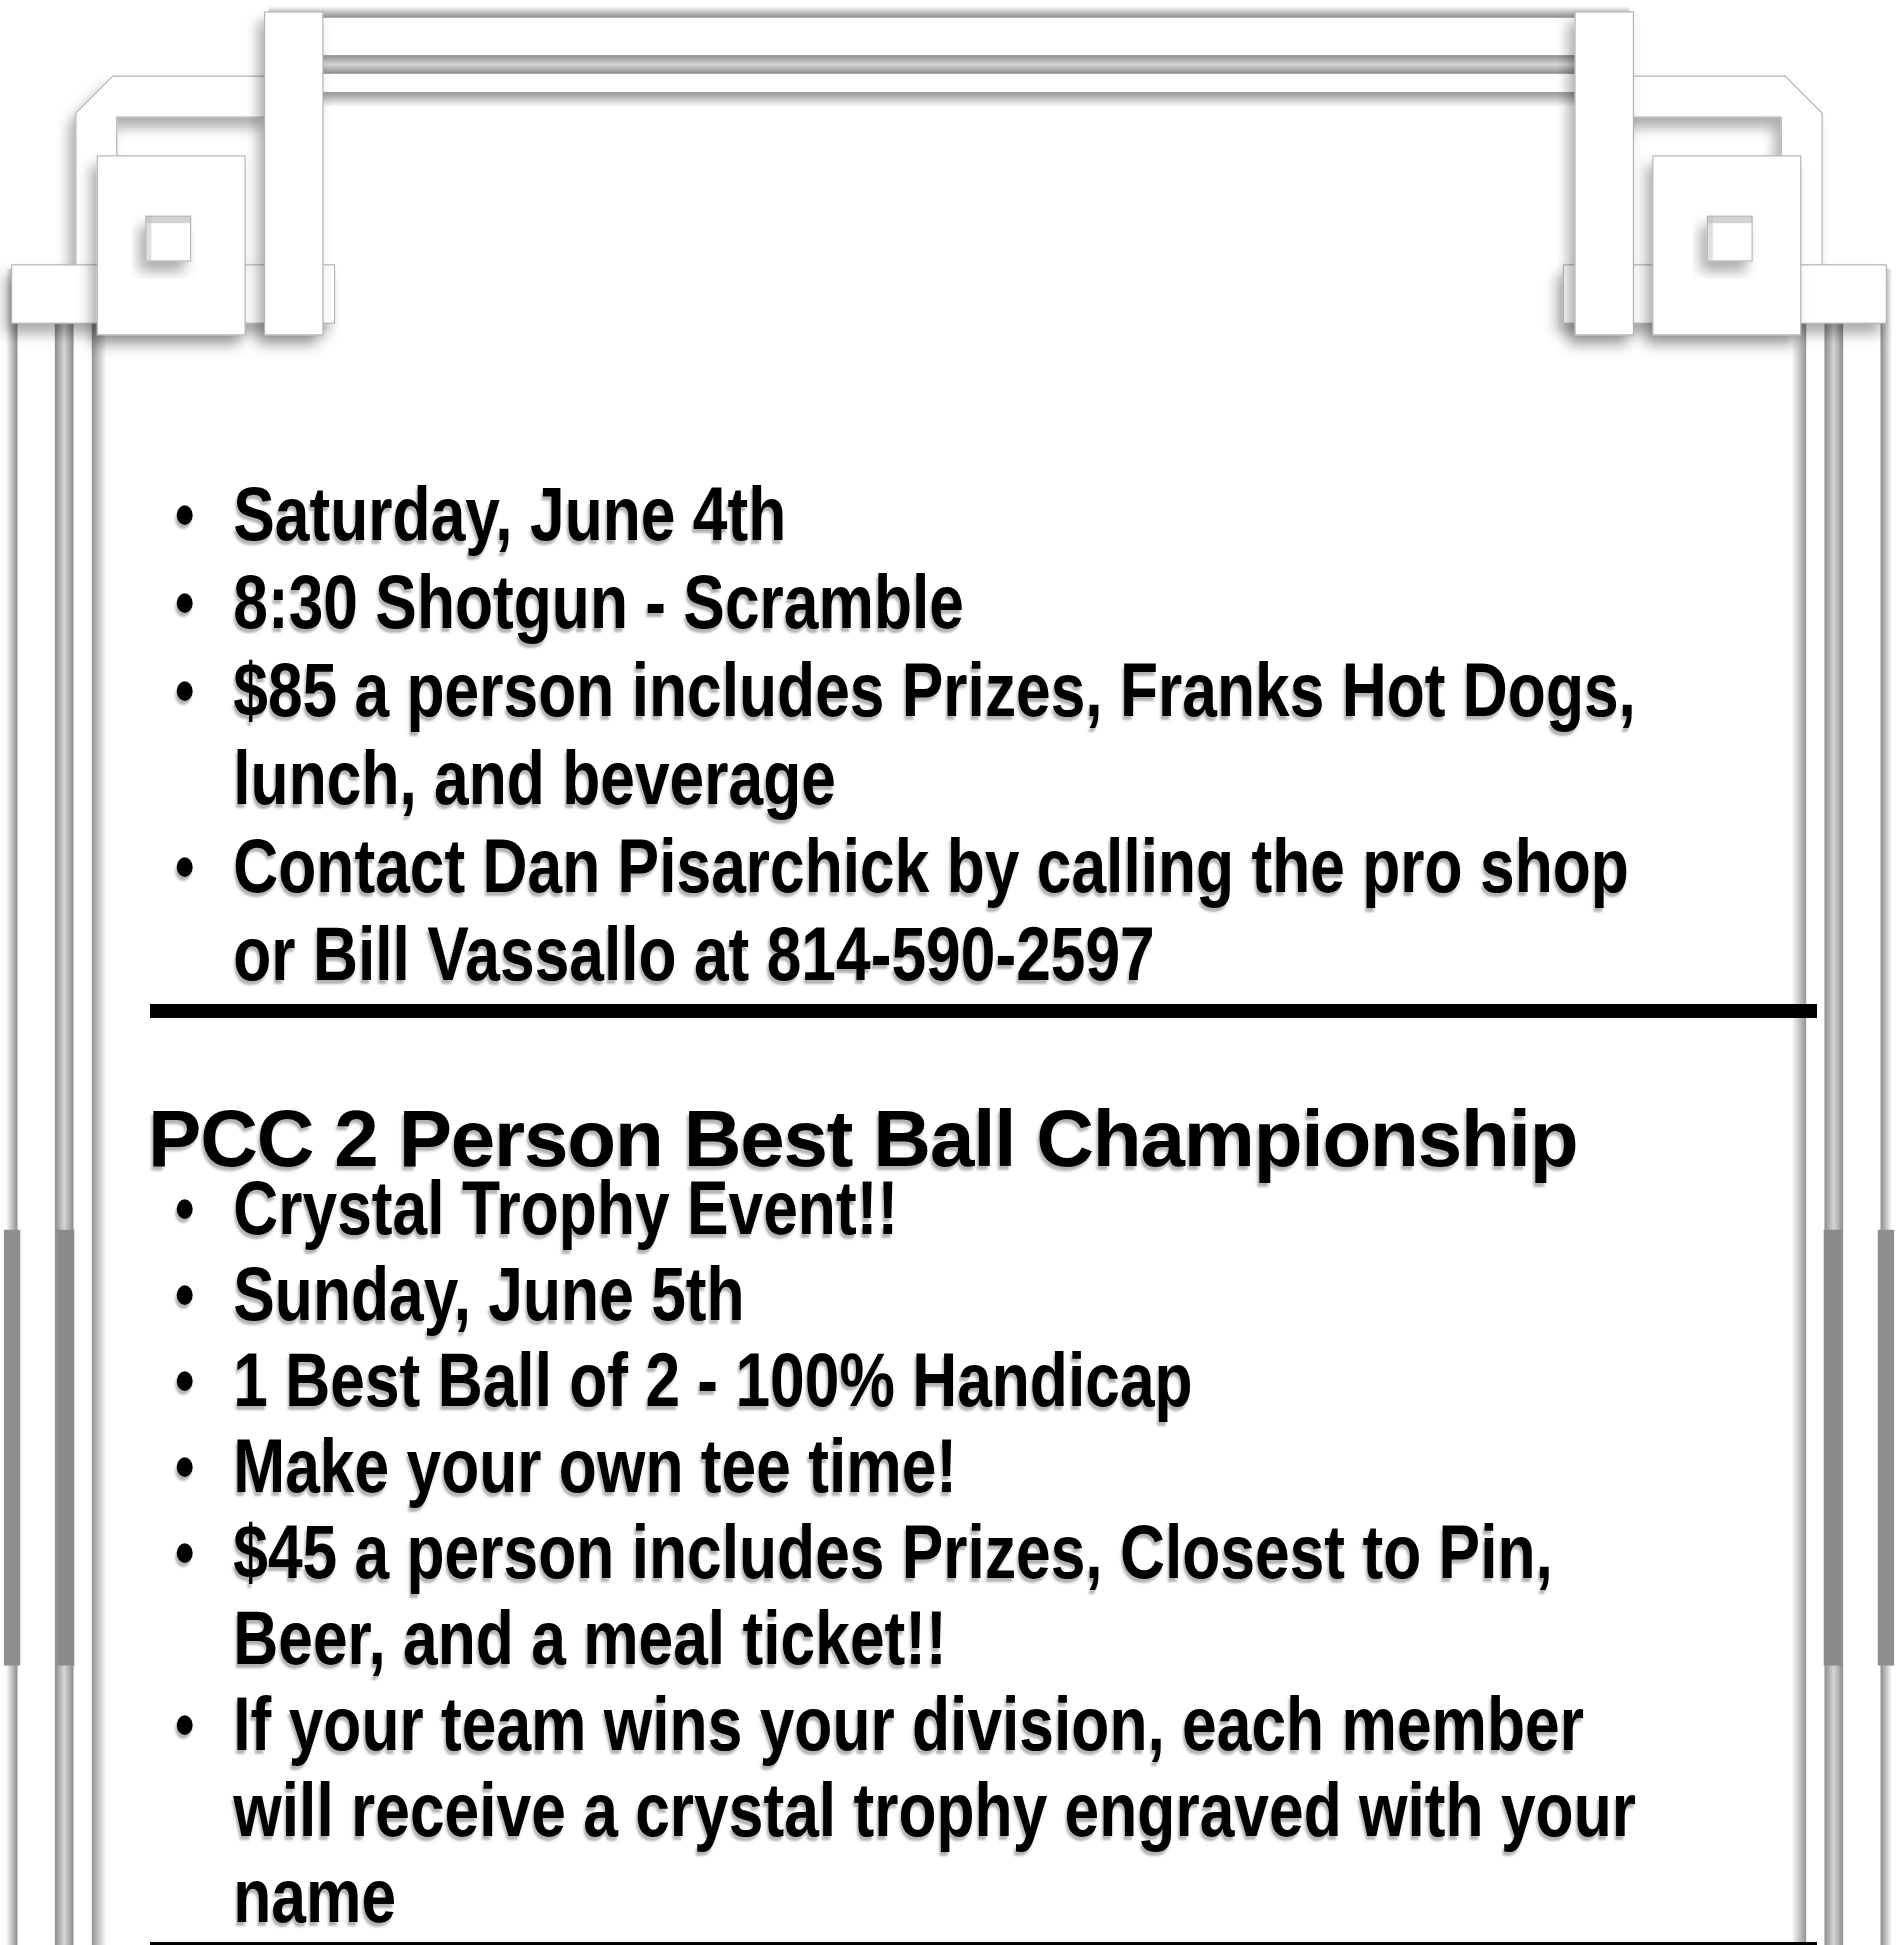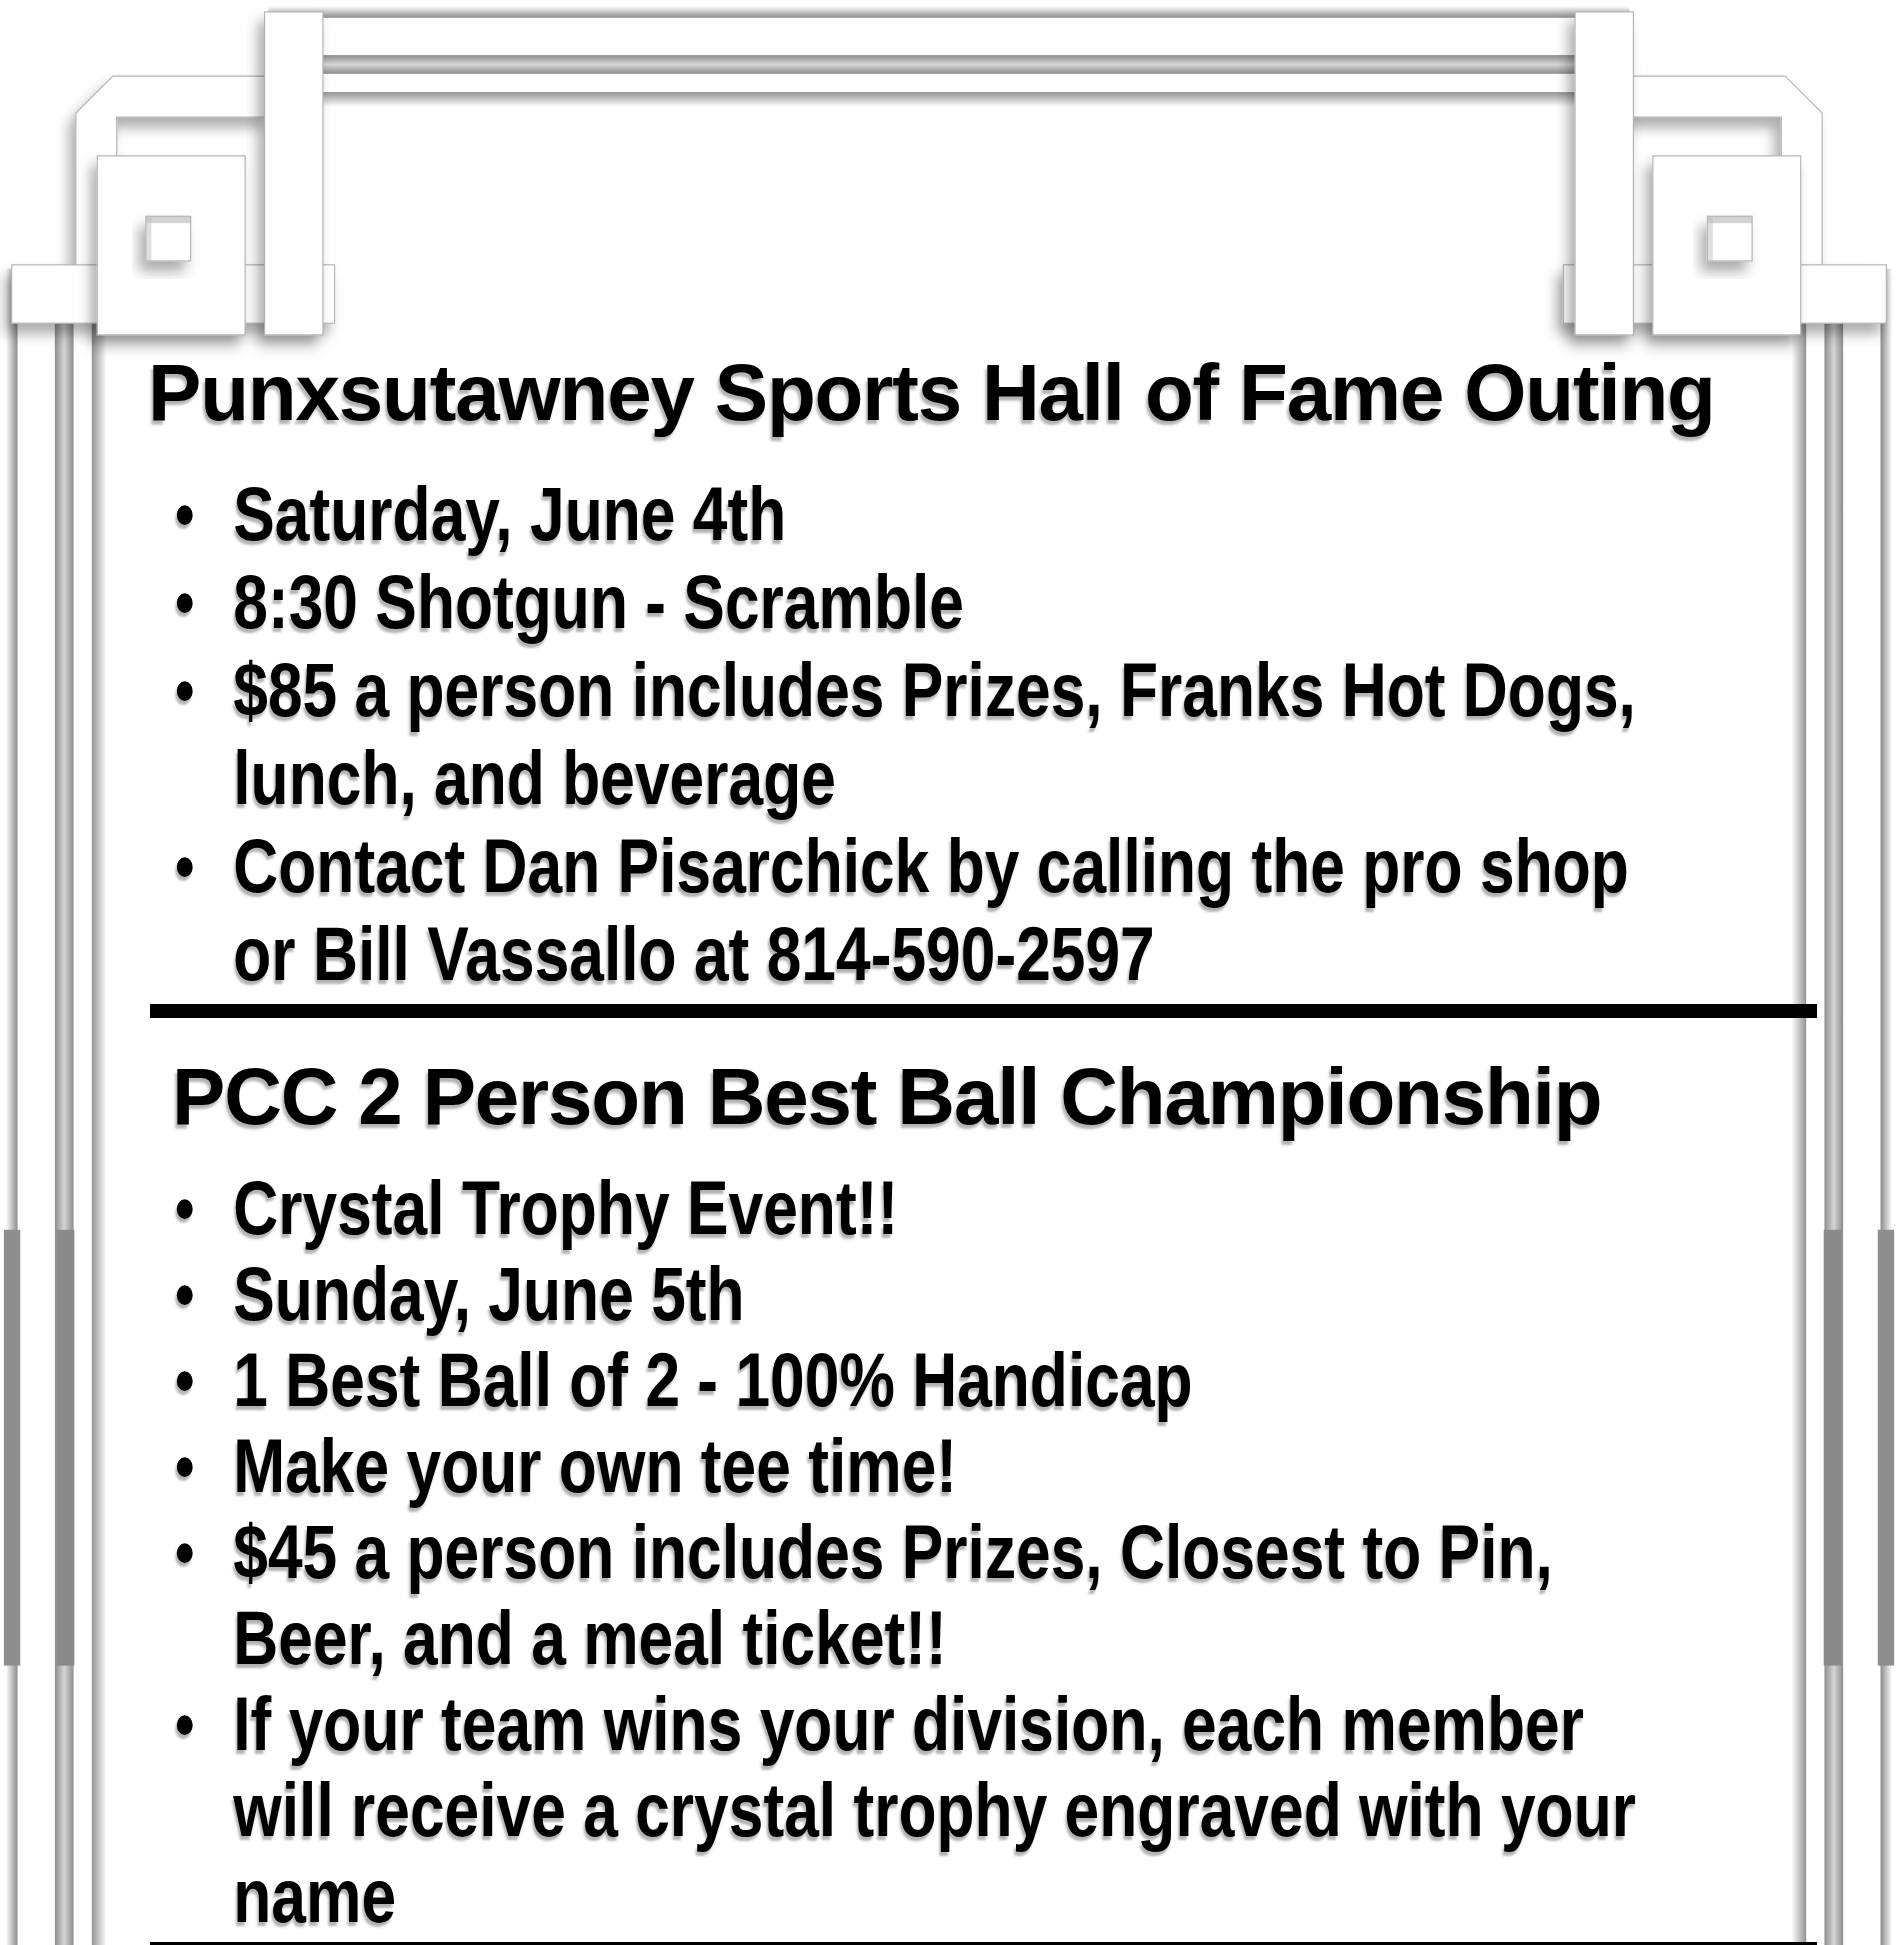--- a/index.html
+++ b/index.html
@@ -47,21 +47,21 @@
   #list2 .ln, #list2 .dot{line-height:86px;}
   .divider{
     left:150px;
     width:1667px;
     background:#000000;
   }
   #divider1{top:1004px;height:14.4px;}
   #divider2{top:1942px;height:14px;}
   #sec1-title{top:346px;}
   #list1{top:470px;}
-  #sec2-title{top:1050px;margin-left:24px;}
+  #sec2-title{top:1092px;}
   #list2{top:1165px;}
 </style>
 </head>
 <body>
 
 <div class="page">
 
   <svg class="frame-svg" viewBox="0 0 4878 7200" aria-hidden="true">
     <defs>
       <linearGradient id="gA_v" x1="0" y1="0" x2="0" y2="1">
@@ -182,21 +182,20 @@
       <polygon filter="url(#ds)" points="4578,6510 4578,6900 4188,6900 4188,7005 4588,7005 4683,6910 4683,6510"></polygon>
       <rect filter="url(#ds)" x="4018" y="6370" width="830" height="150"></rect>
       <rect filter="url(#ds)" x="4048" y="6340" width="150" height="830"></rect>
       <rect filter="url(#ds)" x="4248" y="6340" width="380" height="460"></rect>
       <rect filter="url(#ds)" x="4388" y="6530" width="115" height="115"></rect>
       <rect x="4388" y="6530" width="115" height="18" fill="#b5b5b5" stroke="none" opacity="0.6"></rect>
       <rect x="4388" y="6530" width="14" height="115" fill="#c0c0c0" stroke="none" opacity="0.5"></rect>
     </g>
   </svg>
 
-  <div id="sec1-title" class="abs sec-title">Punxsutawney Sports Hall of Fame Outing</div>
 
   <ul id="list1" class="abs blist">
     <li>
       <span class="dot">•</span>
       <div class="ln">Saturday, June 4th</div>
     </li>
     <li>
       <span class="dot">•</span>
       <div class="ln">8:30 Shotgun - Scramble</div>
     </li>

